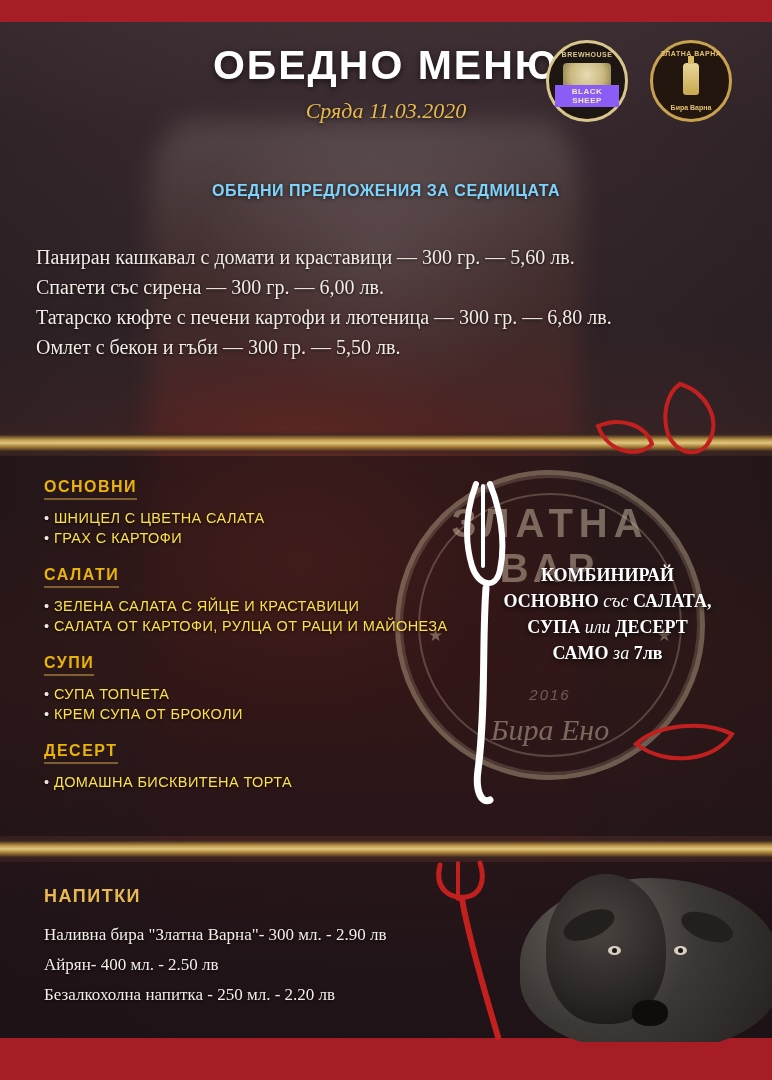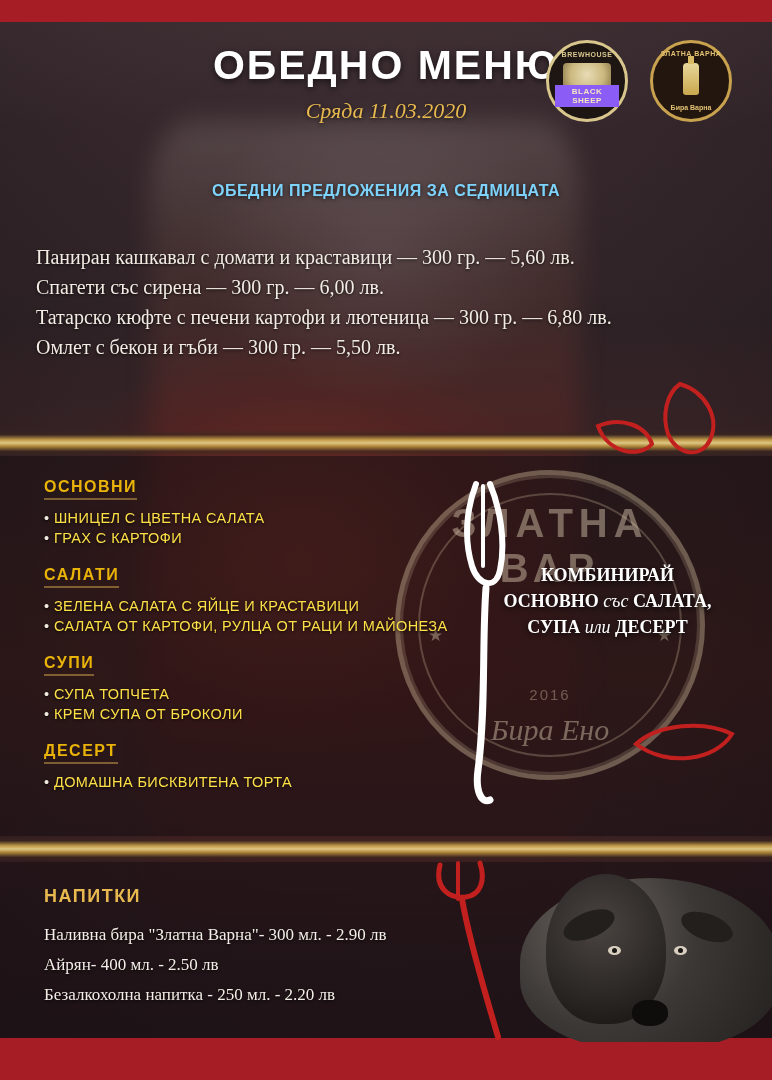--- a/index.html
+++ b/index.html
@@ -284,20 +284,21 @@
     font-style: italic;
     font-family: "Liberation Serif", serif;
   }
   .stamp .s-year {
     position: absolute;
     left: 0; right: 0; bottom: 72px;
     text-align: center;
     color: rgba(235,220,190,0.35);
     font-size: 15px;
     letter-spacing: 2px;
+    font-style: italic;
   }
   .stamp .s-star {
     position: absolute;
     left: 28px; top: 50%;
     color: rgba(235,220,190,0.38);
     font-size: 17px;
   }
   .stamp .s-star2 {
     position: absolute;
     right: 28px; top: 50%;
@@ -530,20 +531,25 @@
     <div>
       <span>ОСНОВНО</span>
       <span class="cursive">със</span>
       <span>САЛАТА,</span>
     </div>
     <div>
       <span>СУПА</span>
       <span class="cursive">или</span>
       <span>ДЕСЕРТ</span>
     </div>
+    <div>
+      <span>САМО</span>
+      <span class="cursive">за</span>
+      <span>7лв</span>
+    </div>
   </div>
 
   <svg class="lips l1" viewBox="0 0 150 100">
     <path d="M100 6 C126 14, 140 40, 130 62 C120 82, 96 76, 88 56 C82 38, 86 16, 100 6 Z" fill="none" stroke="#c2201f" stroke-width="4"></path>
     <path d="M18 48 C42 38, 66 48, 72 66 C60 80, 28 76, 18 48 Z" fill="none" stroke="#c2201f" stroke-width="4"></path>
   </svg>
   <svg class="lips l2" viewBox="0 0 110 55">
     <path d="M6 26 C28 6, 74 2, 102 16 C86 42, 38 50, 6 26 Z" fill="none" stroke="#c2201f" stroke-width="4"></path>
   </svg>
 

